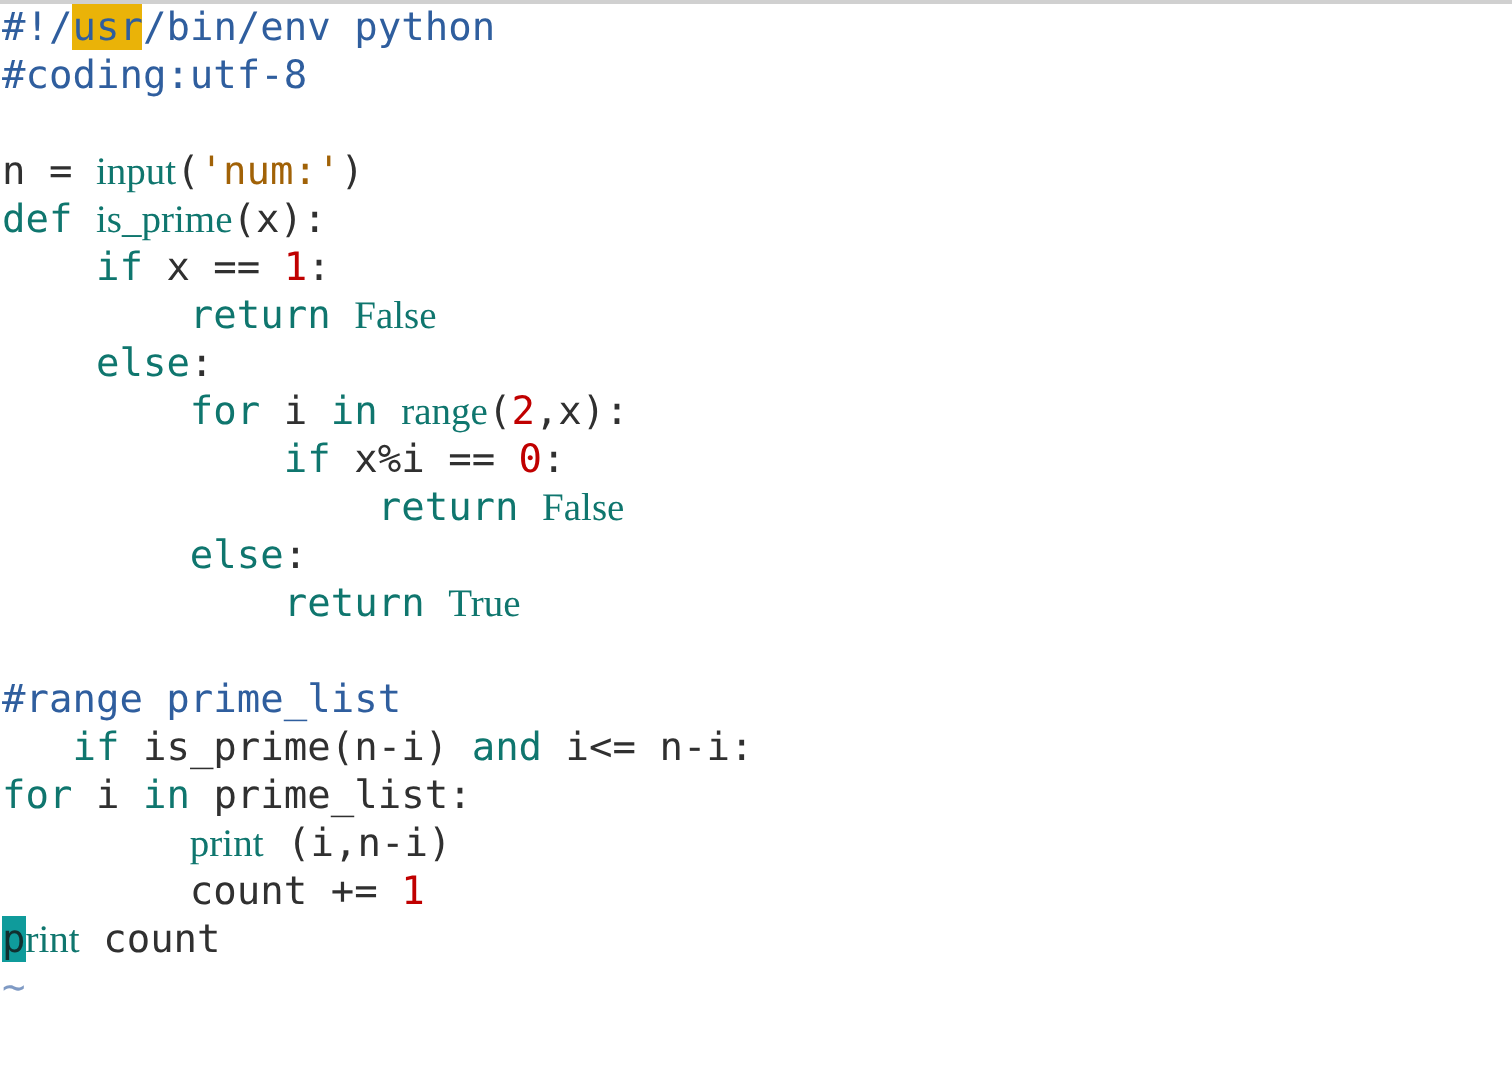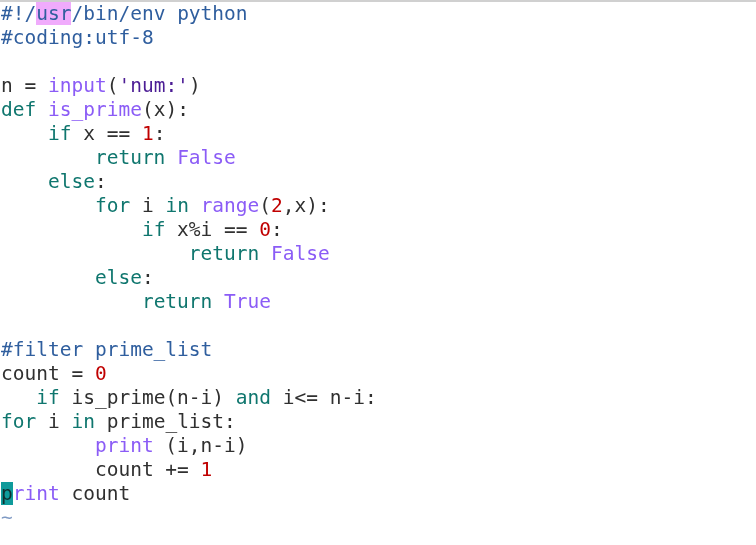--- a/index.html
+++ b/index.html
@@ -39,28 +39,28 @@
     font-size: 19.5px;
     letter-spacing: 0px;
     white-space: pre;
     color: #303030;
     padding-left: 1px;
   }
 
   
   .tok-comment  { color: #2f5e9e; }
   .tok-keyword  { color: #0f766e; }
-  .tok-builtin  { color: #8b5cf6; }
+  .tok-builtin  { color: #0f766e; font-family: Liberation Serif, serif; }
   .tok-number   { color: #c00000; }
-  .tok-string   { color: #4c1d95; }
+  .tok-string   { color: #a16207; }
   .tok-plain    { color: #303030; }
 
   
   .tok-search {
-    background: #f0abfc;
+    background: #eab308;
     color: #2f5e9e;
   }
 
   
   .tok-cursor {
     background: #0f9b9b;
     color: #103030;
   }
 
   
@@ -87,22 +87,21 @@
       <div class="code-line"><span class="tok-keyword">def</span><span class="tok-plain"> </span><span class="tok-builtin">is_prime</span><span class="tok-plain">(x):</span></div>
       <div class="code-line"><span class="tok-plain">    </span><span class="tok-keyword">if</span><span class="tok-plain"> x == </span><span class="tok-number">1</span><span class="tok-plain">:</span></div>
       <div class="code-line"><span class="tok-plain">        </span><span class="tok-keyword">return</span><span class="tok-plain"> </span><span class="tok-builtin">False</span></div>
       <div class="code-line"><span class="tok-plain">    </span><span class="tok-keyword">else</span><span class="tok-plain">:</span></div>
       <div class="code-line"><span class="tok-plain">        </span><span class="tok-keyword">for</span><span class="tok-plain"> i </span><span class="tok-keyword">in</span><span class="tok-plain"> </span><span class="tok-builtin">range</span><span class="tok-plain">(</span><span class="tok-number">2</span><span class="tok-plain">,x):</span></div>
       <div class="code-line"><span class="tok-plain">            </span><span class="tok-keyword">if</span><span class="tok-plain"> x%i == </span><span class="tok-number">0</span><span class="tok-plain">:</span></div>
       <div class="code-line"><span class="tok-plain">                </span><span class="tok-keyword">return</span><span class="tok-plain"> </span><span class="tok-builtin">False</span></div>
       <div class="code-line"><span class="tok-plain">        </span><span class="tok-keyword">else</span><span class="tok-plain">:</span></div>
       <div class="code-line"><span class="tok-plain">            </span><span class="tok-keyword">return</span><span class="tok-plain"> </span><span class="tok-builtin">True</span></div>
       <div class="code-line">&nbsp;</div>
-      <div class="code-line"><span class="tok-comment">#filter prime_list</span></div>
-      <div class="code-line"><span class="tok-plain">count = </span><span class="tok-number">0</span></div>
+      <div class="code-line"><span class="tok-comment">#range prime_list</span></div>
       <div class="code-line"><span class="tok-plain">   </span><span class="tok-keyword">if</span><span class="tok-plain"> is_prime(n-i) </span><span class="tok-keyword">and</span><span class="tok-plain"> i&lt;= n-i:</span></div>
       <div class="code-line"><span class="tok-keyword">for</span><span class="tok-plain"> i </span><span class="tok-keyword">in</span><span class="tok-plain"> prime_list:</span></div>
       <div class="code-line"><span class="tok-plain">        </span><span class="tok-builtin">print</span><span class="tok-plain"> (i,n-i)</span></div>
       <div class="code-line"><span class="tok-plain">        </span><span class="tok-plain">count += </span><span class="tok-number">1</span></div>
       <div class="code-line"><span class="tok-cursor">p</span><span class="tok-builtin">rint</span><span class="tok-plain"> count</span></div>
     </div>
   <div id="tilde-rows">
       <div class="tilde-line">~</div>
     </div>
 </div>

